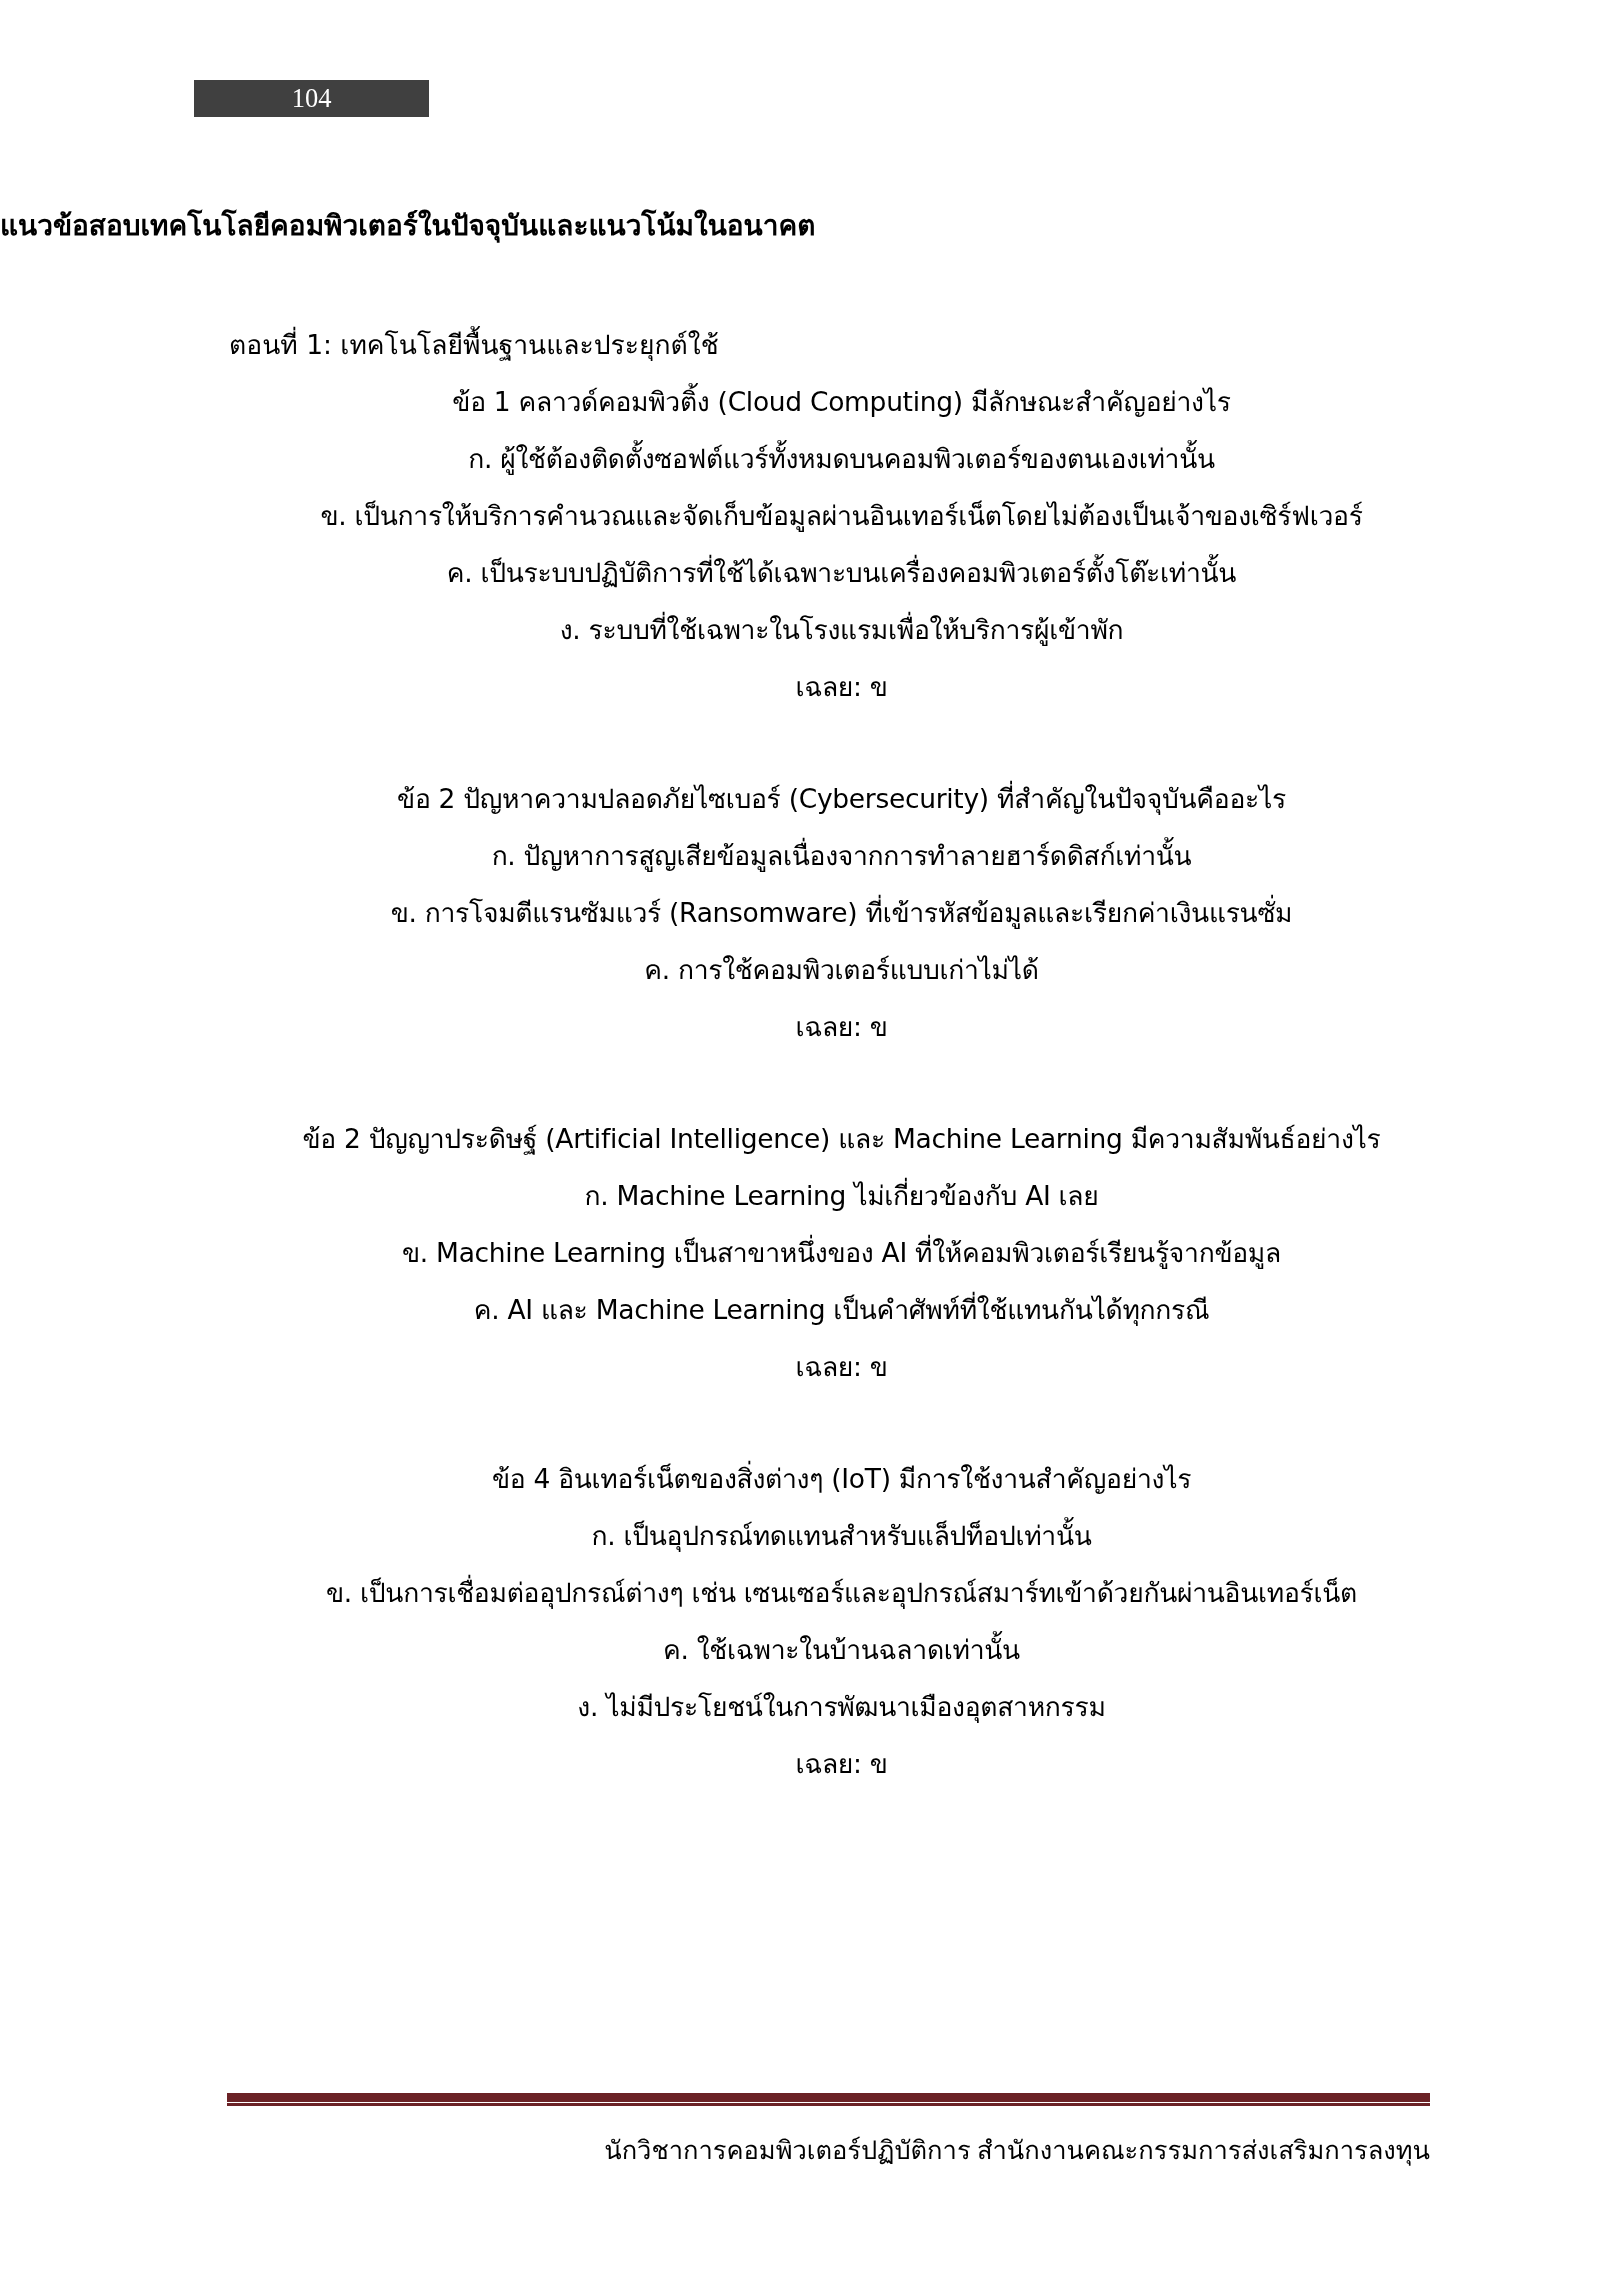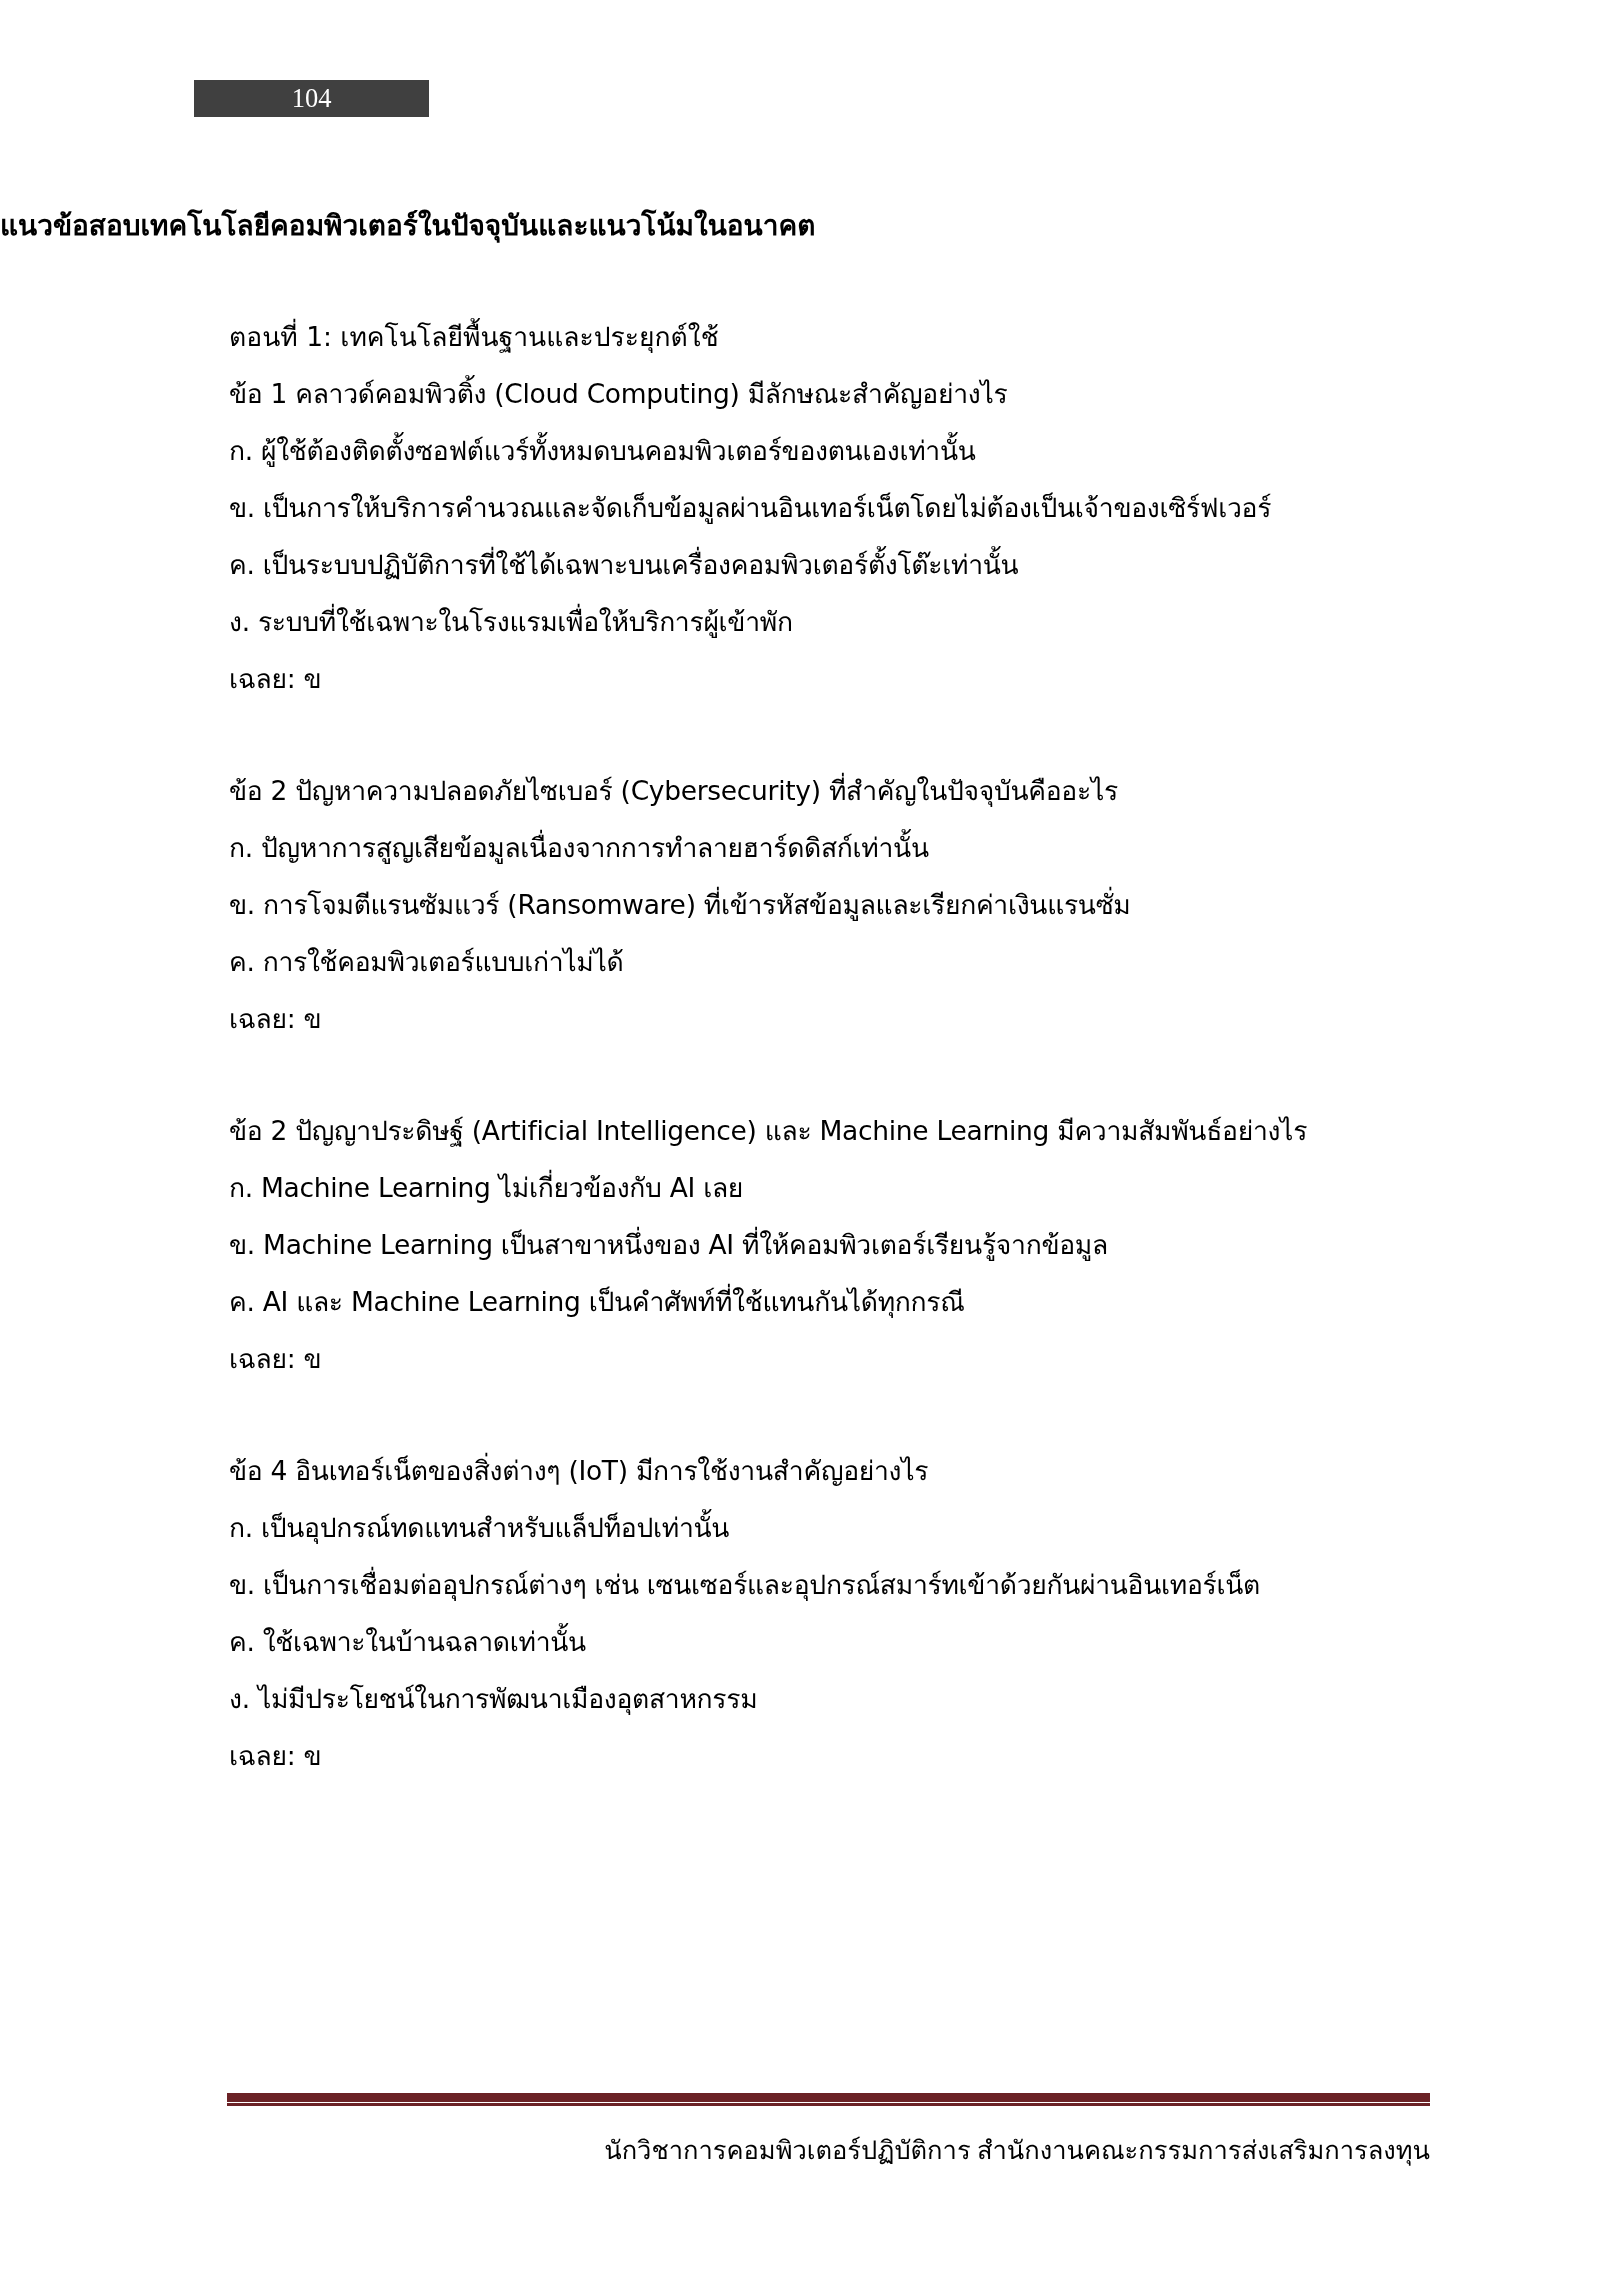--- a/index.html
+++ b/index.html
@@ -3,22 +3,22 @@
 <meta charset="utf-8">
 <style>
   html, body { margin:0; padding:0; background:#ffffff; }
   body { width:1621px; height:2293px; position:relative; overflow:hidden;
          font-family:"DejaVu Sans","Liberation Sans",sans-serif; color:#000; }
   .page-num { position:absolute; left:194px; top:80px; width:235px; height:37px;
               background:#404040; color:#fff; text-align:center;
               font-family:"Liberation Serif","DejaVu Serif",serif; font-size:26.5px; line-height:37px; }
   .title { position:absolute; left:0; top:201px; width:1621px; text-align:left;
            font-family:"Liberation Sans","DejaVu Sans",sans-serif; font-weight:bold; font-size:28px; line-height:49px; }
-  .content { position:absolute; left:229px; top:308px; width:1225px; }
-  .line { font-size:26.5px; line-height:57px; height:57px; white-space:nowrap; letter-spacing:-0.3px; }
+  .content { position:absolute; left:229px; top:316px; width:1225px; }
+  .line { font-size:26.5px; line-height:57px; height:57px; white-space:nowrap; letter-spacing:-0.3px;text-align:center; }
   .q-block { margin-bottom:55px; }
   .section { font-size:26.5px; line-height:57px; height:57px; white-space:nowrap; }
   .footer-bar-thick { position:absolute; left:227px; top:2093px; width:1203px; height:8.8px; background:#6b2226; }
   .footer-bar-thin { position:absolute; left:227px; top:2103px; width:1203px; height:2.9px; background:#6b2226; }
   .footer-text { position:absolute; right:191px; top:2117px;
                  font-family:"Liberation Serif","DejaVu Serif",serif; font-size:25.5px; line-height:39px; white-space:nowrap;margin-top:14px; }
 </style>
 </head>
 <body>
 

